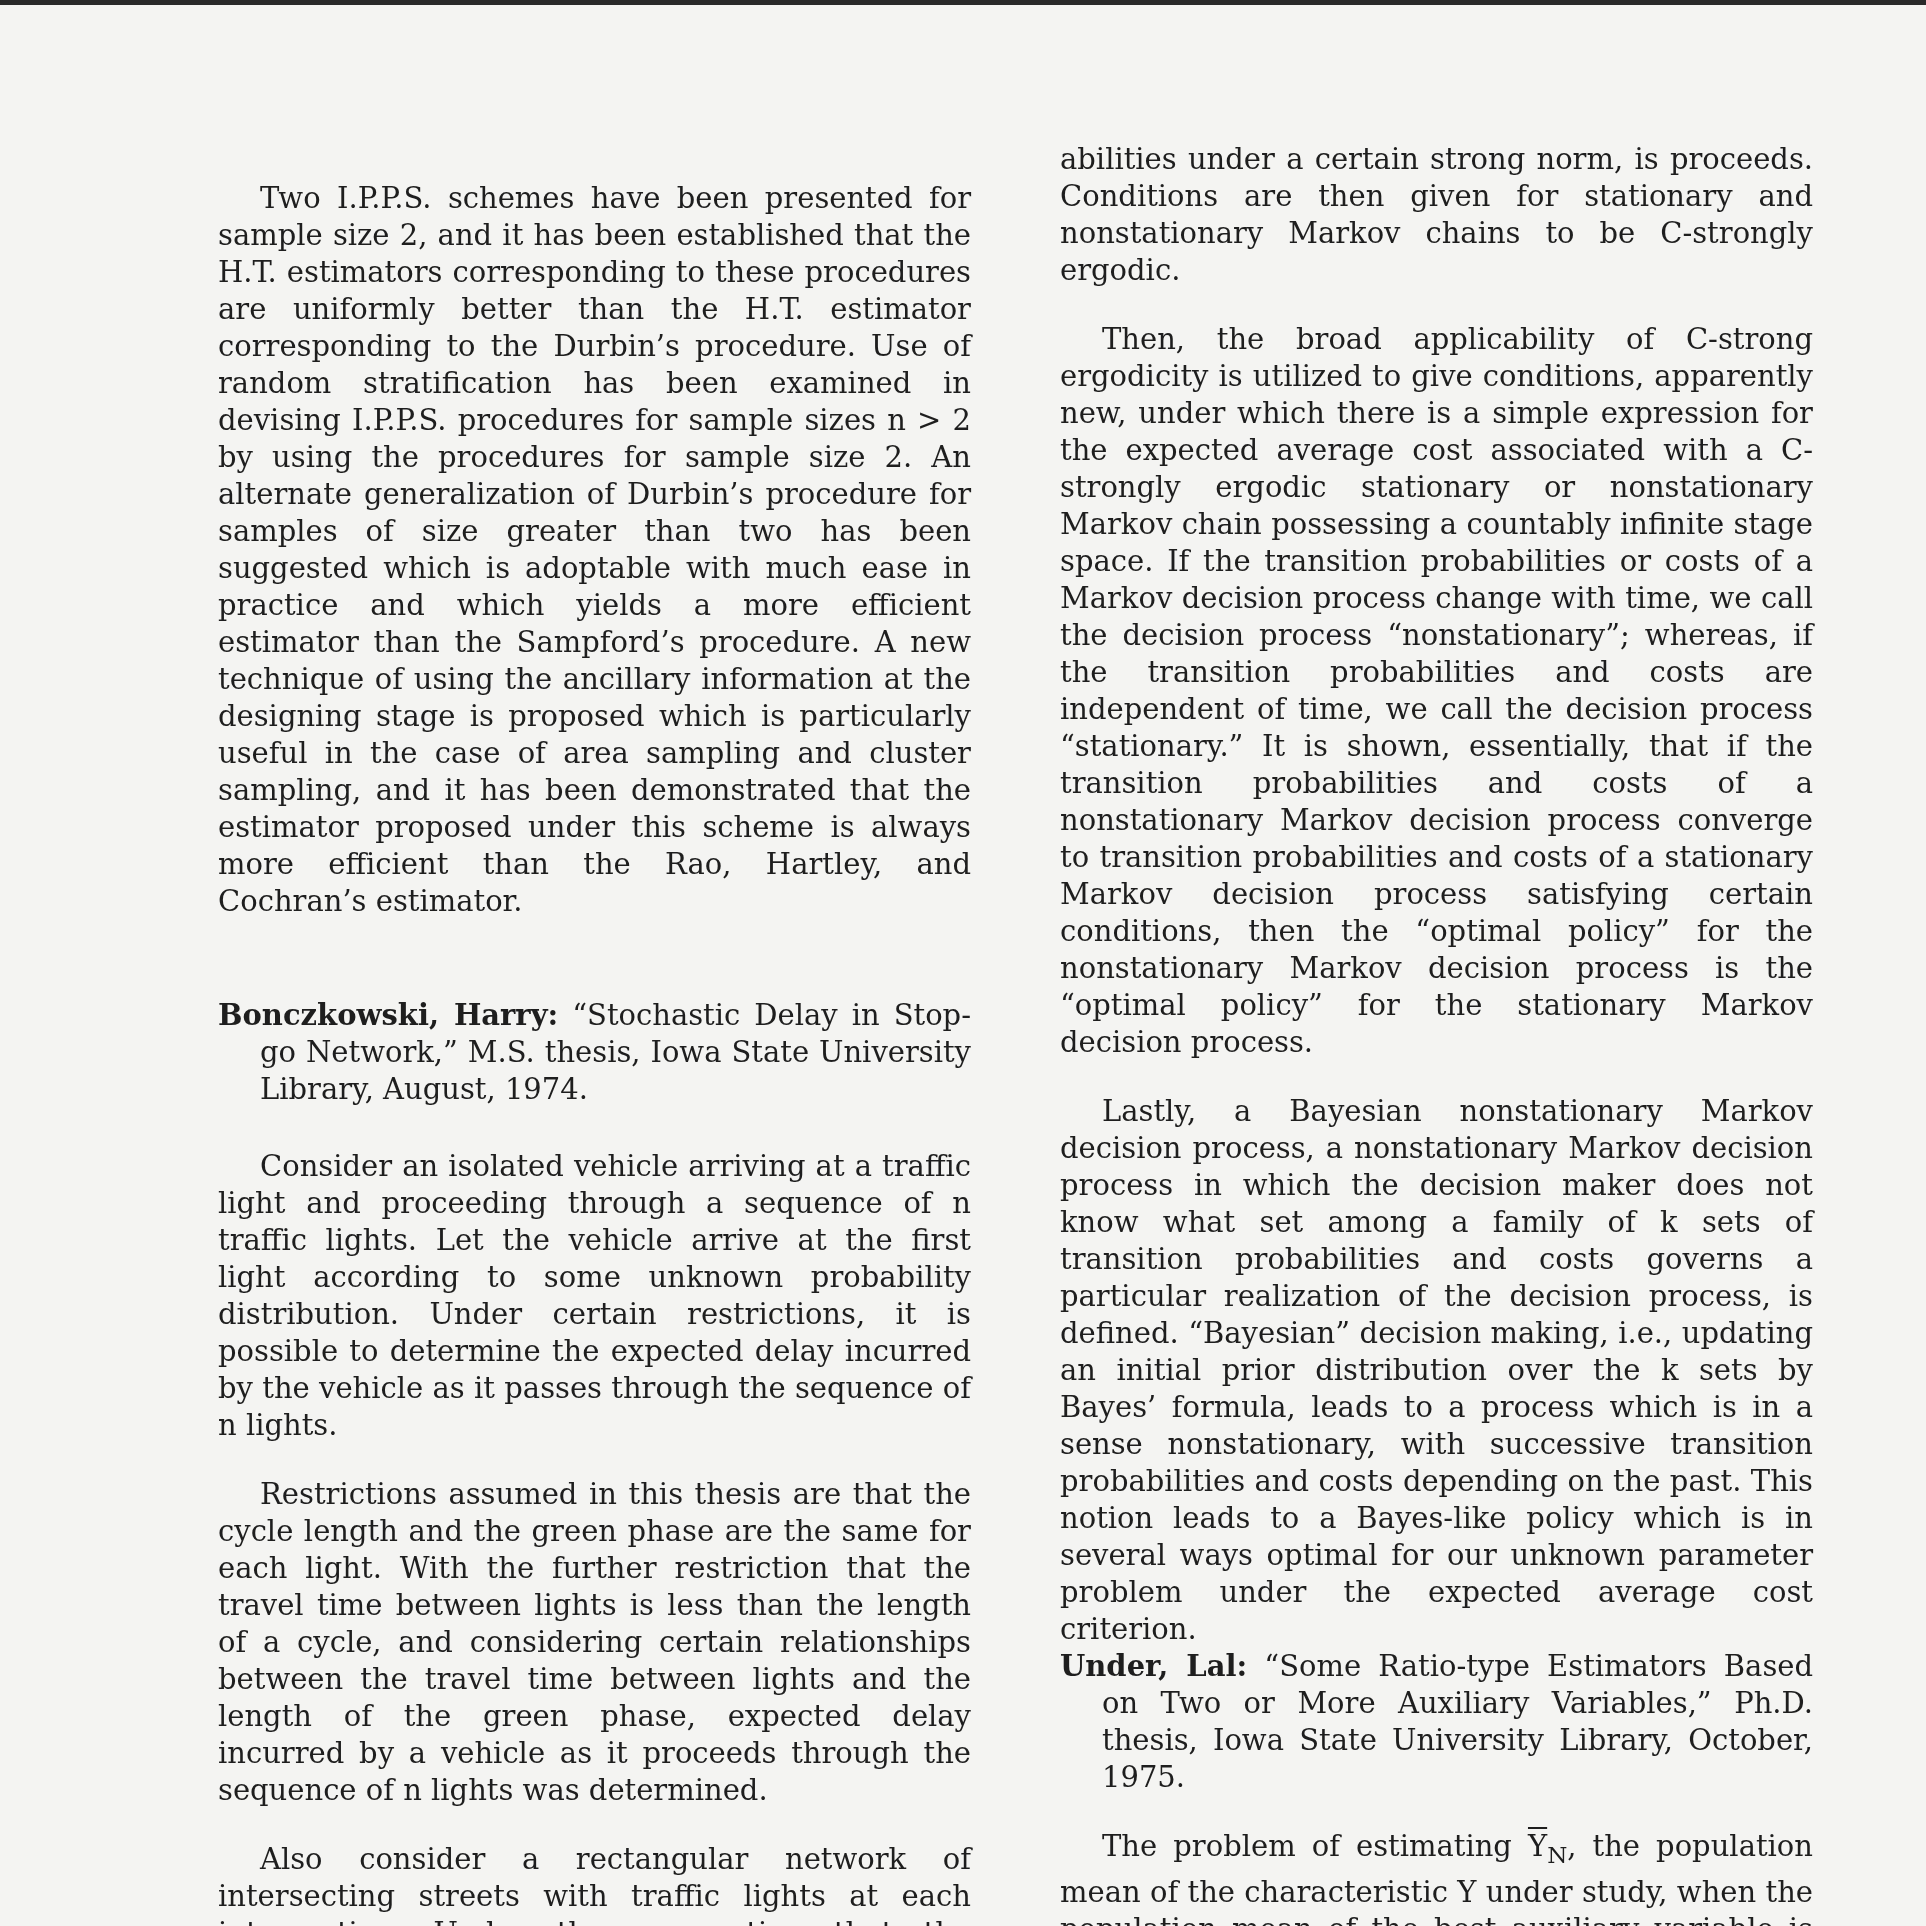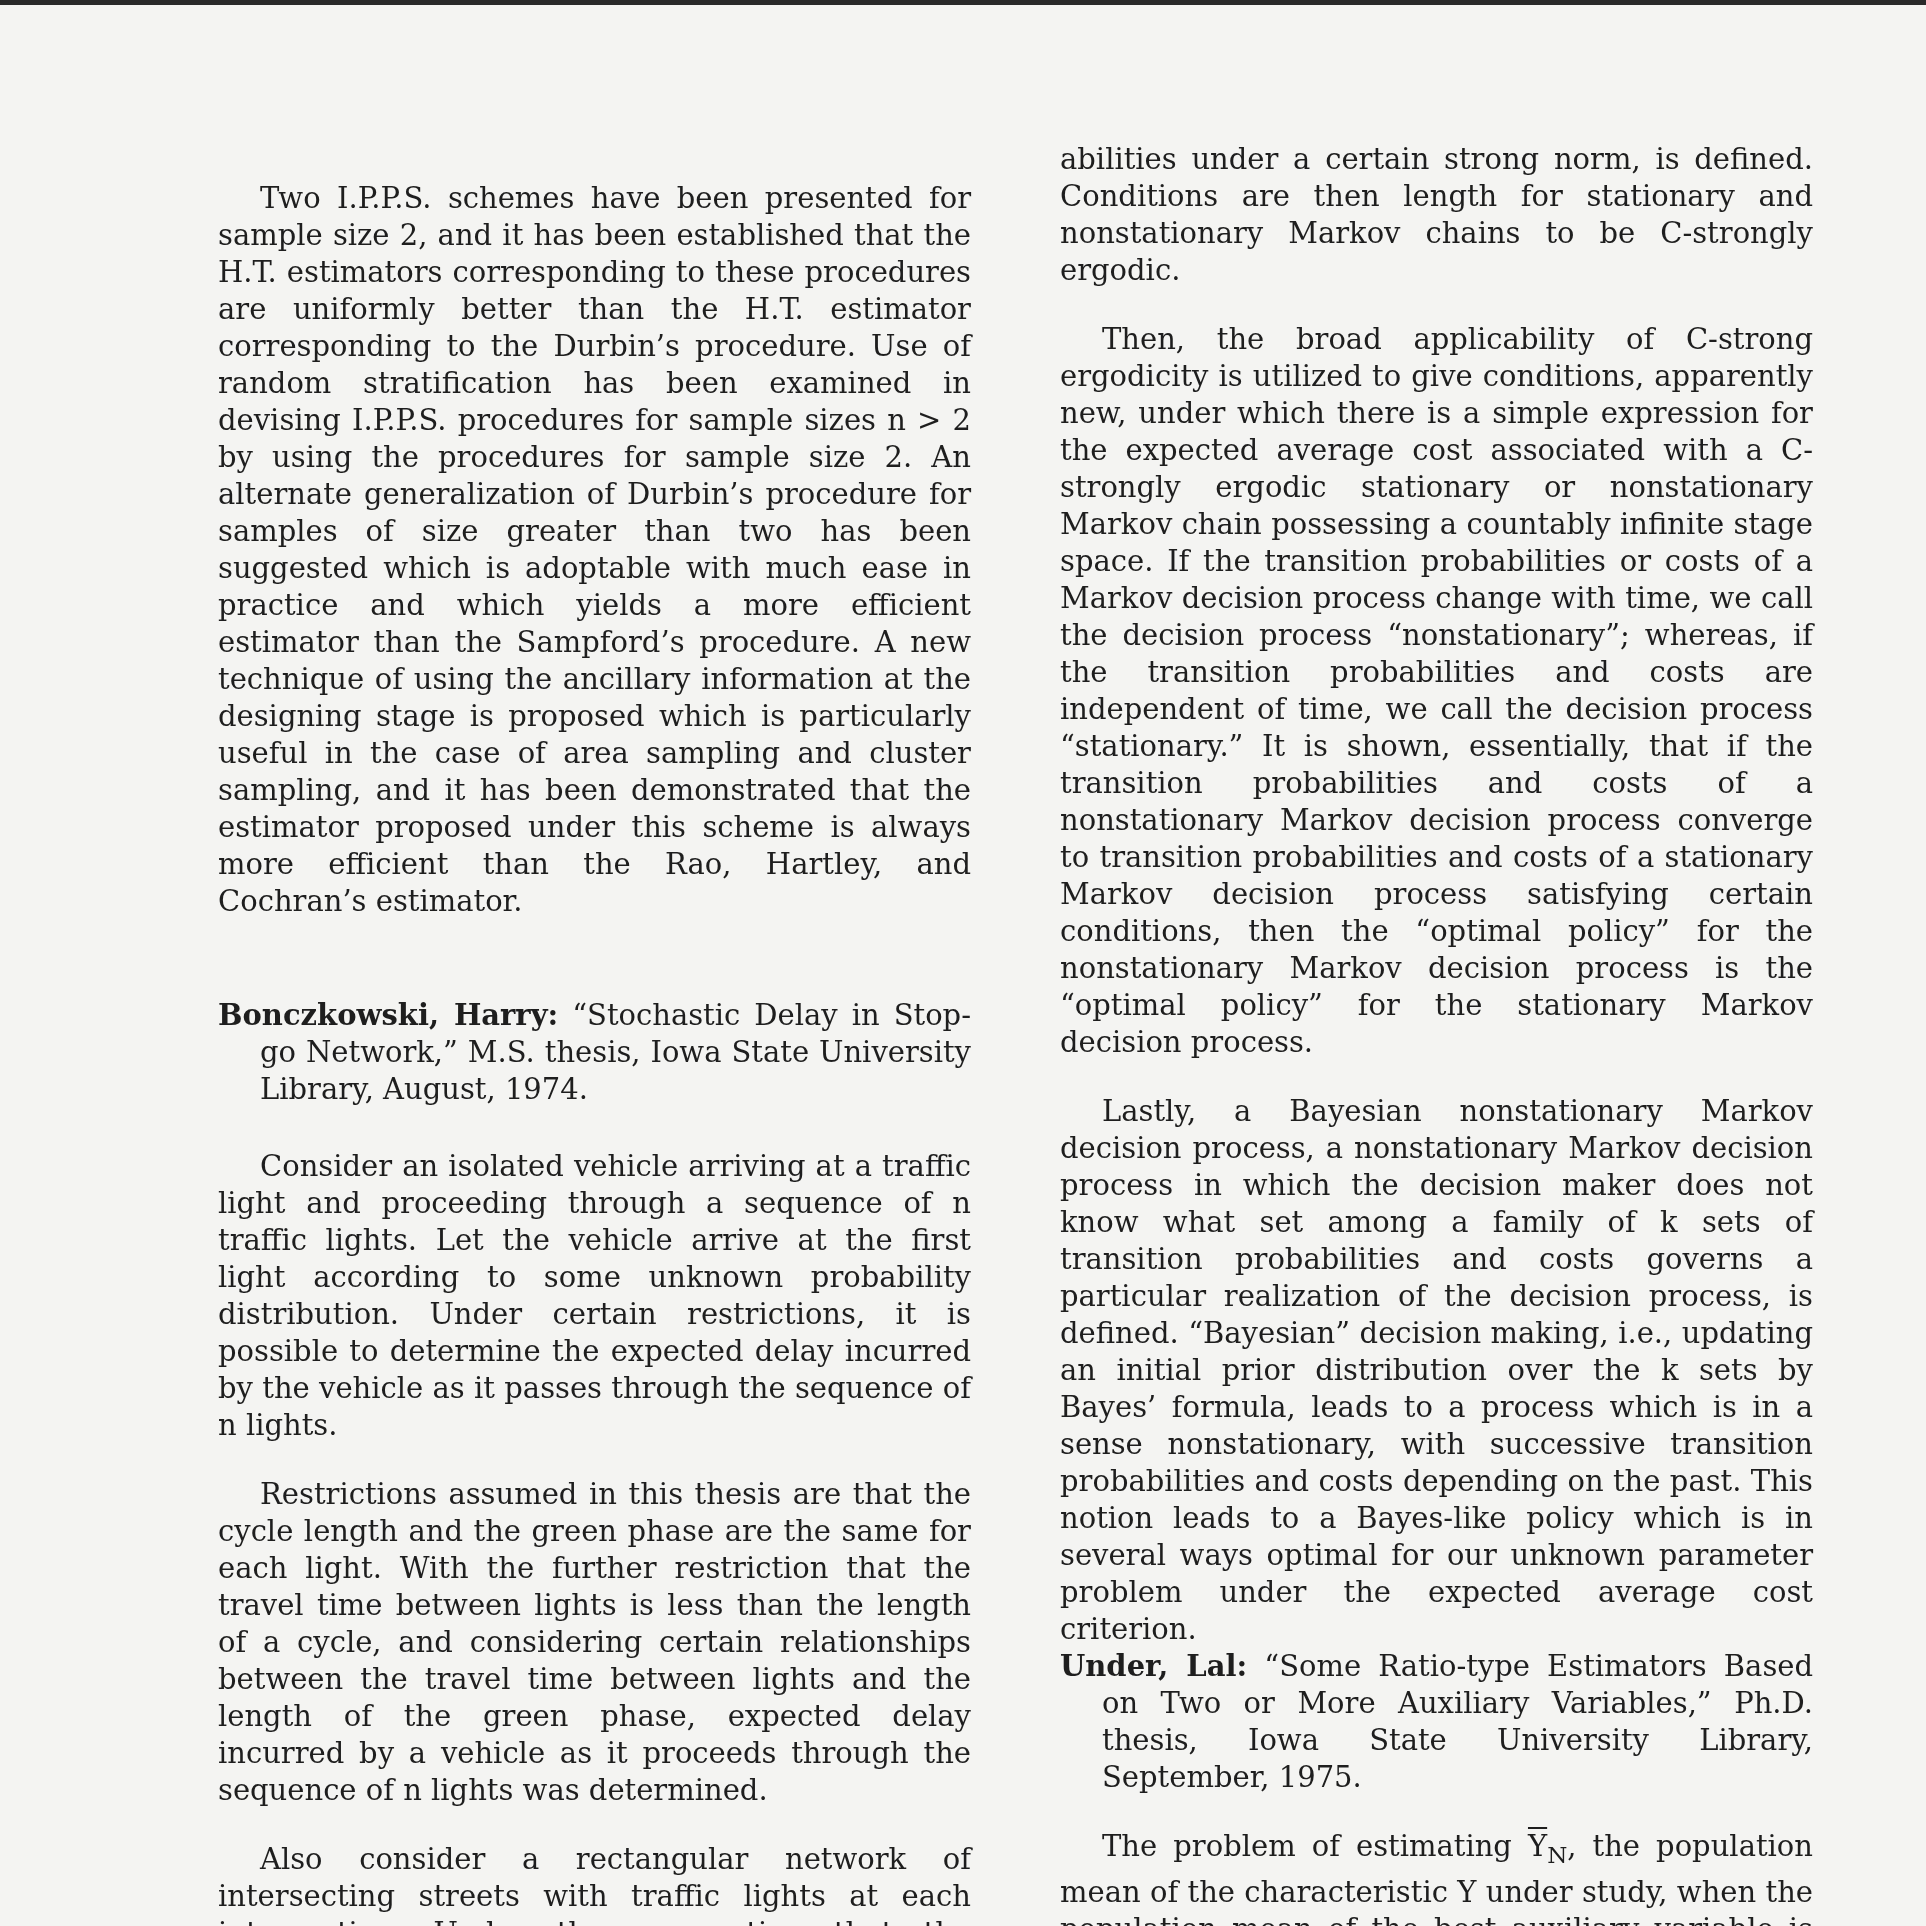--- a/index.html
+++ b/index.html
@@ -48,20 +48,20 @@
 
   <p class="entry"><span class="author">Bonczkowski, Harry:</span><span> “Stochastic Delay in Stop-go Network,” M.S. thesis, Iowa State University Library, August, 1974.</span></p>
   <div class="gap-sm"></div>
   <p class="indent">Consider an isolated vehicle arriving at a traffic light and proceeding through a sequence of n traffic lights. Let the vehicle arrive at the first light according to some unknown probability distribution. Under certain restrictions, it is possible to determine the expected delay incurred by the vehicle as it passes through the sequence of n lights.</p>
   <p class="indent">Restrictions assumed in this thesis are that the cycle length and the green phase are the same for each light. With the further restriction that the travel time between lights is less than the length of a cycle, and considering certain relationships between the travel time between lights and the length of the green phase, expected delay incurred by a vehicle as it proceeds through the sequence of n lights was determined.</p>
   <p class="indent">Also consider a rectangular network of intersecting streets with traffic lights at each intersection. Under the assumption that the arrival distribution is uniform and there is an equal probability of arriving at any street, it is possible to determine the optimum length of the green phase that minimizes the expected average delay for a vehicle entering the network.</p>
 
 </div>
 
 <div class="col col-right">
-  <p>abilities under a certain strong norm, is defined. Conditions are then length for stationary and nonstationary Markov chains to be C-strongly ergodic.</p>
+  <p>abilities under a certain strong norm, is proceeds. Conditions are then given for stationary and nonstationary Markov chains to be C-strongly ergodic.</p>
   <p class="indent">Then, the broad applicability of C-strong ergodicity is utilized to give conditions, apparently new, under which there is a simple expression for the expected average cost associated with a C-strongly ergodic stationary or nonstationary Markov chain possessing a countably infinite stage space. If the transition probabilities or costs of a Markov decision process change with time, we call the decision process “nonstationary”; whereas, if the transition probabilities and costs are independent of time, we call the decision process “stationary.” It is shown, essentially, that if the transition probabilities and costs of a nonstationary Markov decision process converge to transition probabilities and costs of a stationary Markov decision process satisfying certain conditions, then the “optimal policy” for the nonstationary Markov decision process is the “optimal policy” for the stationary Markov decision process.</p>
   <p class="indent">Lastly, a Bayesian nonstationary Markov decision process, a nonstationary Markov decision process in which the decision maker does not know what set among a family of k sets of transition probabilities and costs governs a particular realization of the decision process, is defined. “Bayesian” decision making, i.e., updating an initial prior distribution over the k sets by Bayes’ formula, leads to a process which is in a sense nonstationary, with successive transition probabilities and costs depending on the past. This notion leads to a Bayes-like policy which is in several ways optimal for our unknown parameter problem under the expected average cost criterion.</p>
 
-  <p class="entry"><span class="author">Under, Lal:</span><span> “Some Ratio-type Estimators Based on Two or More Auxiliary Variables,” Ph.D. thesis, Iowa State University Library, September, 1975.</span></p>
+  <p class="entry"><span class="author">Under, Lal:</span><span> “Some Ratio-type Estimators Based on Two or More Auxiliary Variables,” Ph.D. thesis, Iowa State University Library, October, 1975.</span></p>
   <p class="indent"><span>The problem of estimating </span><span class="ybar">Y</span><span class="sub">N</span><span>, the population mean of the characteristic Y under study, when the population mean of the best auxiliary variable is not known but that of some other auxiliary variable correlated with Y is either available or data on it can be easily and cheaply collected, is considered. Four classes of estimators: (i) Chain-type ratio estimators (ii) almost unbiased ratio estimators (iii) unbiased ratio-type estimators analogous to Hartley-Ross estimator and (iv) unbiased Lahiri-type ratio estimators have been proposed. These proposed estimators either do not require the knowledge of the population means of the auxiliary variables being used or, at the most, require the knowledge of the population mean of only one auxiliary variable which occurs last in the chain. Generalized estimators using λ auxiliary variables are presented.</span></p>
 </div>
 
 
 </body></html>

